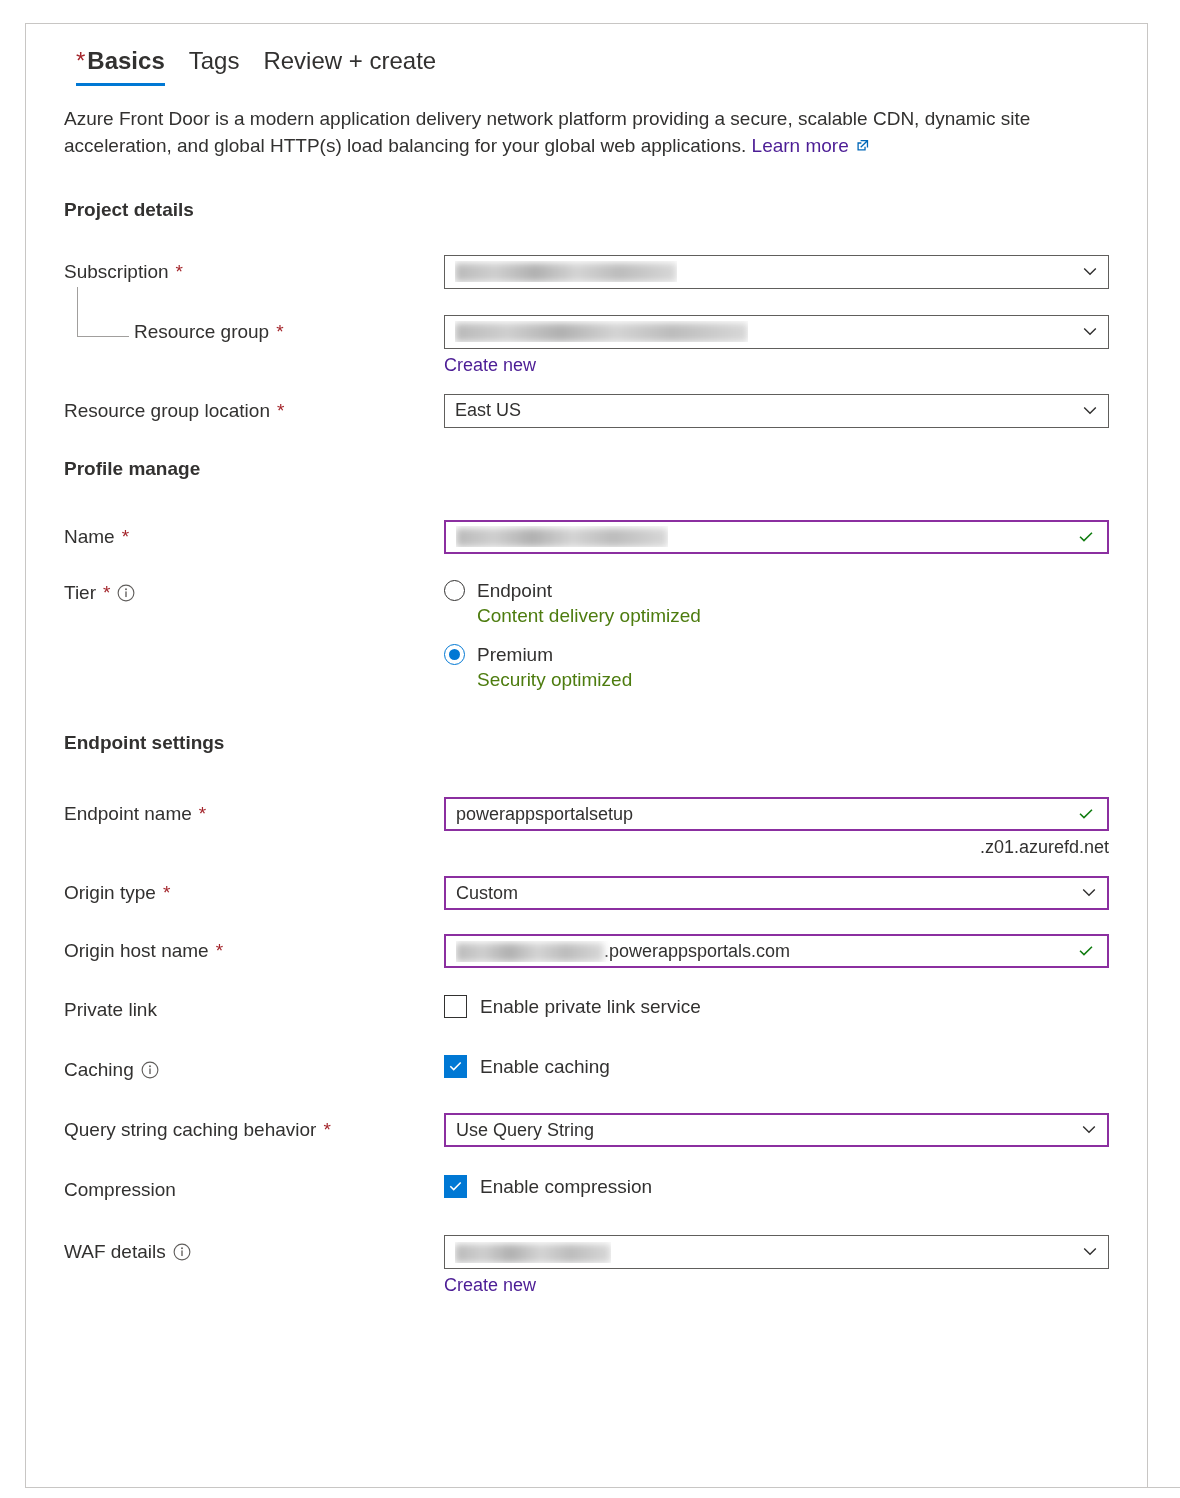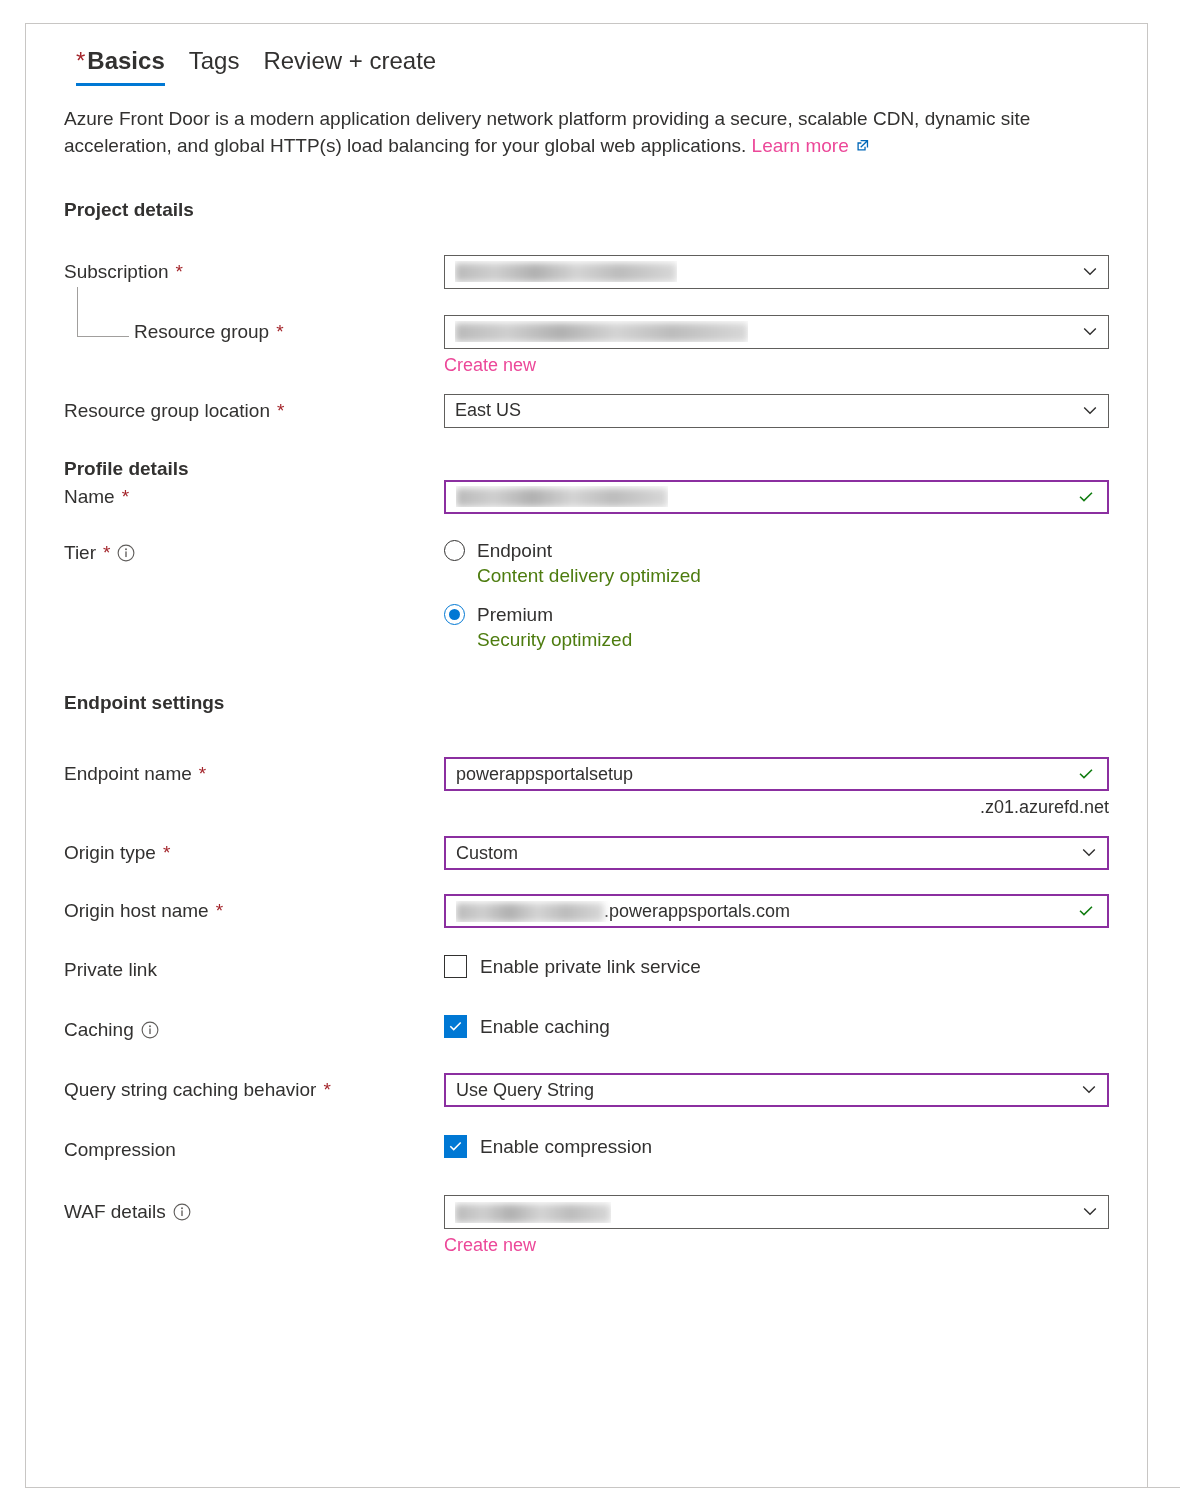--- a/index.html
+++ b/index.html
@@ -53,21 +53,21 @@
   .tab .req { color: #a4262c; font-weight: normal; margin-right: 2px; }
 
   
   .desc {
     font-size: 19px;
     color: #323130;
     line-height: 1.42;
     max-width: 1010px;
     margin-top: 20px;
   }
-  .link { color: #ec4899; text-decoration: none; cursor: pointer; }
+  .link { color: #4c1d95; text-decoration: none; cursor: pointer; }
   .ext-ico { display: inline-block; vertical-align: -1px; margin-left: 6px; }
 
   .section-head {
     font-size: 19px; font-weight: bold; color: #323130;
     margin-top: 38px; margin-bottom: 0;
   }
   .section-sub {
     font-size: 19px; color: #323130; line-height: 1.42;
     max-width: 1010px; margin-top: 4px;
   }
@@ -242,23 +242,23 @@
       <div class="ctl">
         <div class="field">
           <span class="val">East US</span>
           <span class="chev"><svg width="18" height="18" viewBox="0 0 16 16">
                 <path d="M2.4 5.3l.9-.9L8 9.1l4.7-4.7.9.9L8 10.9 2.4 5.3z" fill="#323130"></path>
               </svg></span>
         </div>
       </div>
     </div>
 
-    <div class="section-head" style="margin-top:30px;">Profile details</div>
-
-    <div class="row" style="">
+    <div class="section-head" style="margin-top:30px;">Profile manage</div>
+
+    <div class="row" style="margin-top:40px;">
       <div class="lbl">
         <span>Name</span>
           <span class="req">*</span>
       </div>
       <div class="ctl">
         <div class="field focus">
           <span class="val"><span class="blur" id="blur-name" style="width: 212px;"></span></span>
           <span class="ok"><svg width="18" height="18" viewBox="0 0 16 16">
                 <path d="M6.2 12.3L2.2 8.3l1-1 3 3 6.6-6.6 1 1-7.6 7.6z" fill="#107c10"></path>
               </svg></span>

